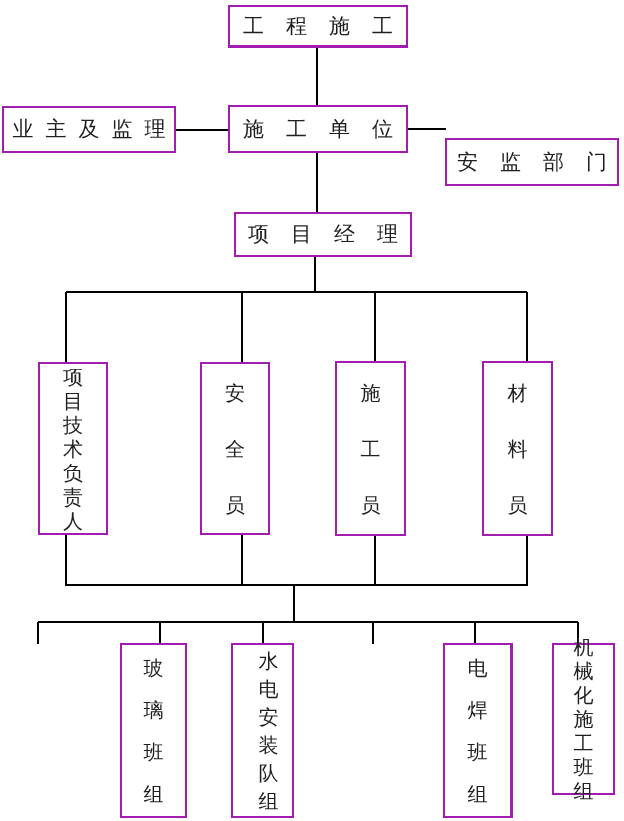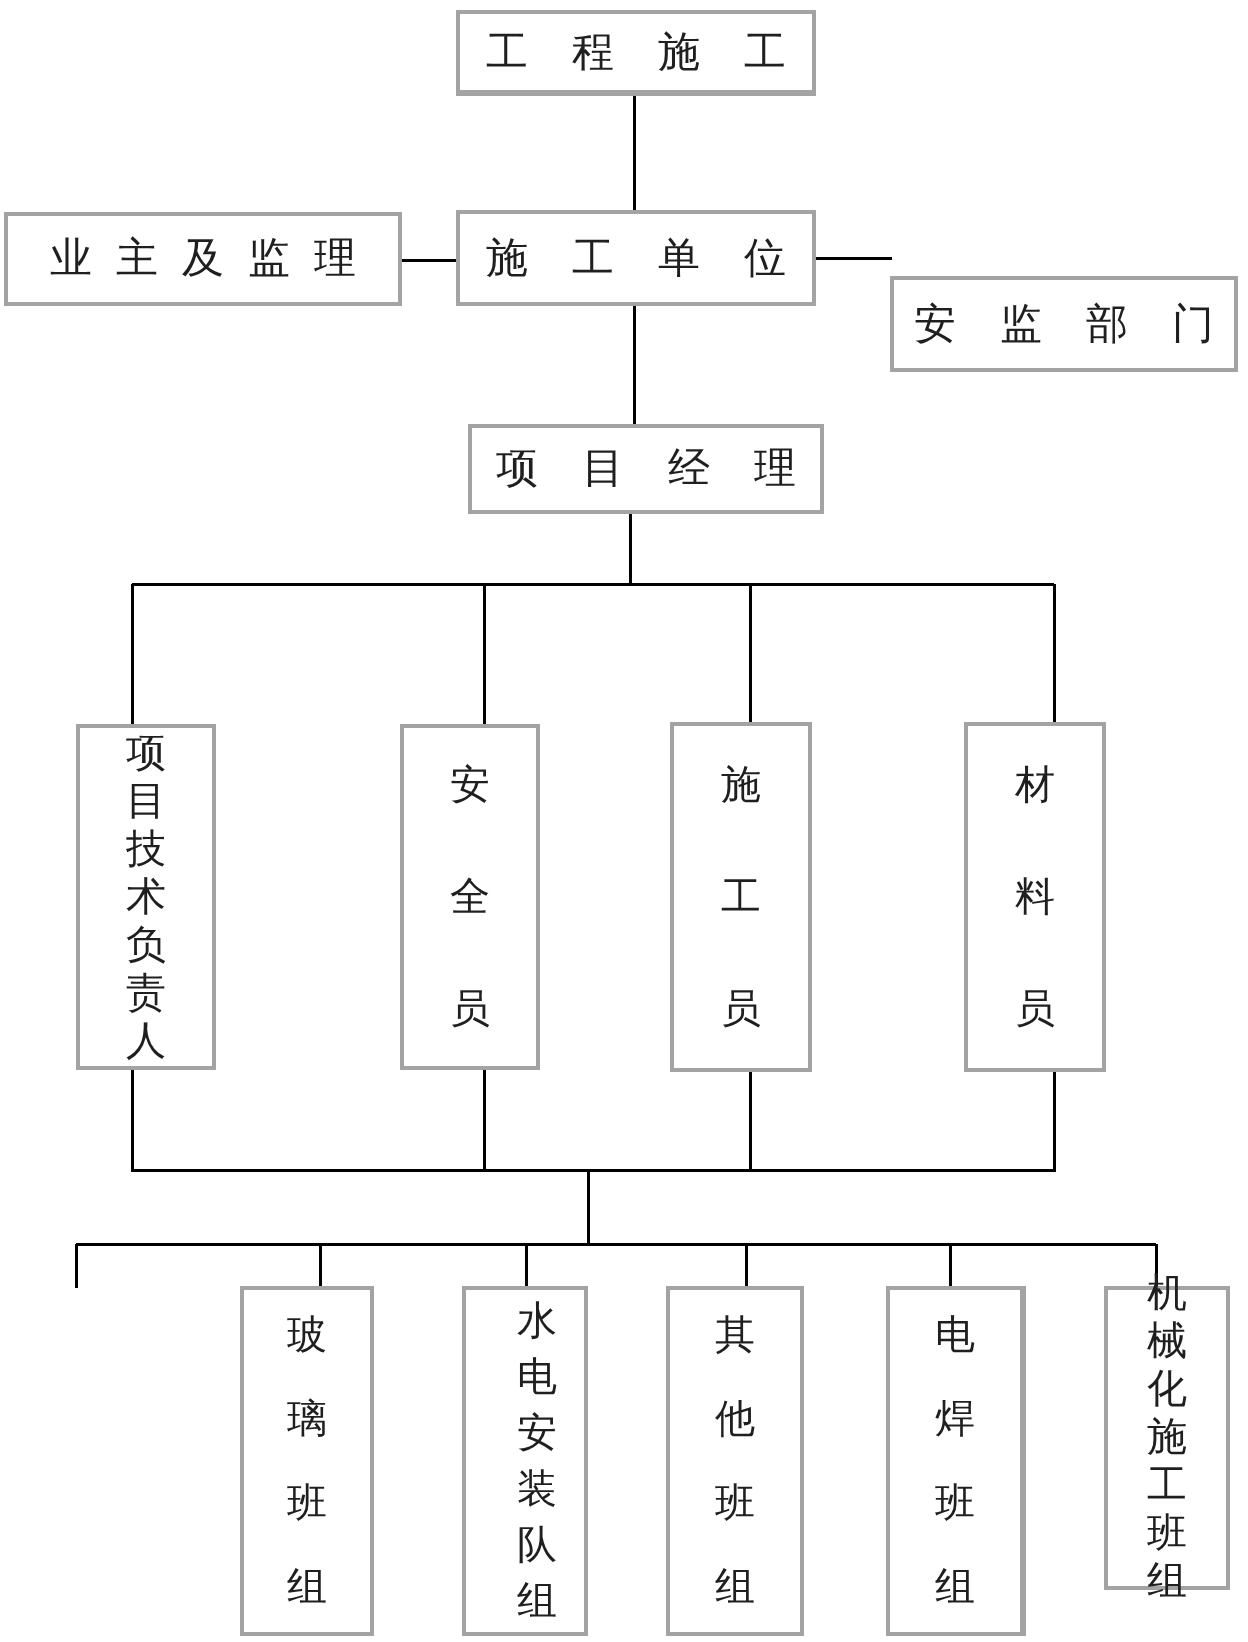--- a/index.html
+++ b/index.html
@@ -24,21 +24,21 @@
     height: 821px;
   }
   .wires line {
     stroke: #000000;
     stroke-width: 1.5;
     shape-rendering: crispEdges;
   }
   .node {
     position: absolute;
     box-sizing: border-box;
-    border: 2px solid #a3a3a3;
+    border: 2px solid #a21caf;
     background: #ffffff;
     display: flex;
     align-items: center;
     justify-content: center;
   }
   .node.bold-bottom { border-bottom-width: 3px; }
   .node.bold-right  { border-right-width: 3px; }
   .htxt {
     font-size: 21px;
     white-space: nowrap;
@@ -91,21 +91,21 @@
     <line x1="263" y1="622" x2="263" y2="644"></line>
     <line x1="373" y1="622" x2="373" y2="644"></line>
     <line x1="475" y1="622" x2="475" y2="644"></line>
     <line x1="578" y1="622" x2="578" y2="644"></line>
   </svg>
 
   <div class="node bold-bottom" style="left:228px; top:5px; width:180px; height:43px;">
     <span class="htxt ls22">工程施工</span>
   </div>
 
-  <div class="node" style="left:2px; top:106px; width:199px; height:47px;">
+  <div class="node" style="left:2px; top:106px; width:174px; height:47px;">
     <span class="htxt ls12">业主及监理</span>
   </div>
   <div class="node" style="left:228px; top:105px; width:180px; height:48px;">
     <span class="htxt ls22">施工单位</span>
   </div>
   <div class="node" style="left:445px; top:104px; width:174px; height:48px;margin-top:34px;">
     <span class="htxt ls22">安监部门</span>
   </div>
 
   <div class="node" style="left:234px; top:212px; width:178px; height:45px;">
@@ -124,23 +124,20 @@
   <div class="node" style="left:482px; top:361px; width:71px; height:175px;">
     <span class="vtxt" style="--lh:56px;">材料员</span>
   </div>
 
   <div class="node" style="left:120px; top:643px; width:67px; height:175px;">
     <span class="vtxt" style="--lh:42px;">玻璃班组</span>
   </div>
   <div class="node" style="left:231px; top:643px; width:63px; height:175px;padding-left:12px;">
     <span class="vtxt" style="--lh:28px;">水电安装队组</span>
   </div>
-  <div class="node" style="left:333px; top:643px; width:69px; height:175px;">
-    <span class="vtxt" style="--lh:42px;">其他班组</span>
-  </div>
   <div class="node bold-right" style="left:443px; top:643px; width:70px; height:175px;">
     <span class="vtxt" style="--lh:42px;">电焊班组</span>
   </div>
   <div class="node" style="left:552px; top:643px; width:63px; height:152px;">
     <span class="vtxt" style="--lh:24px;">机械化施工班组</span>
   </div>
 
 </div>
 
 </body></html>

